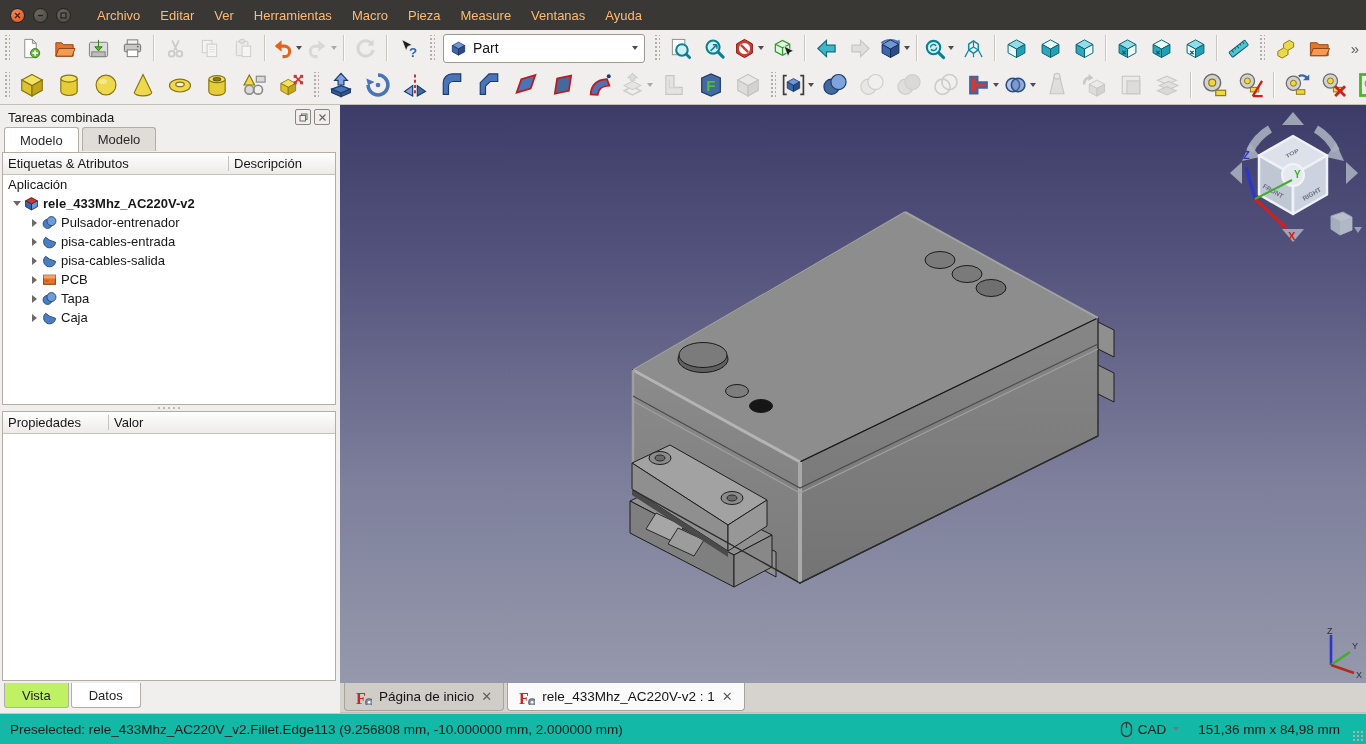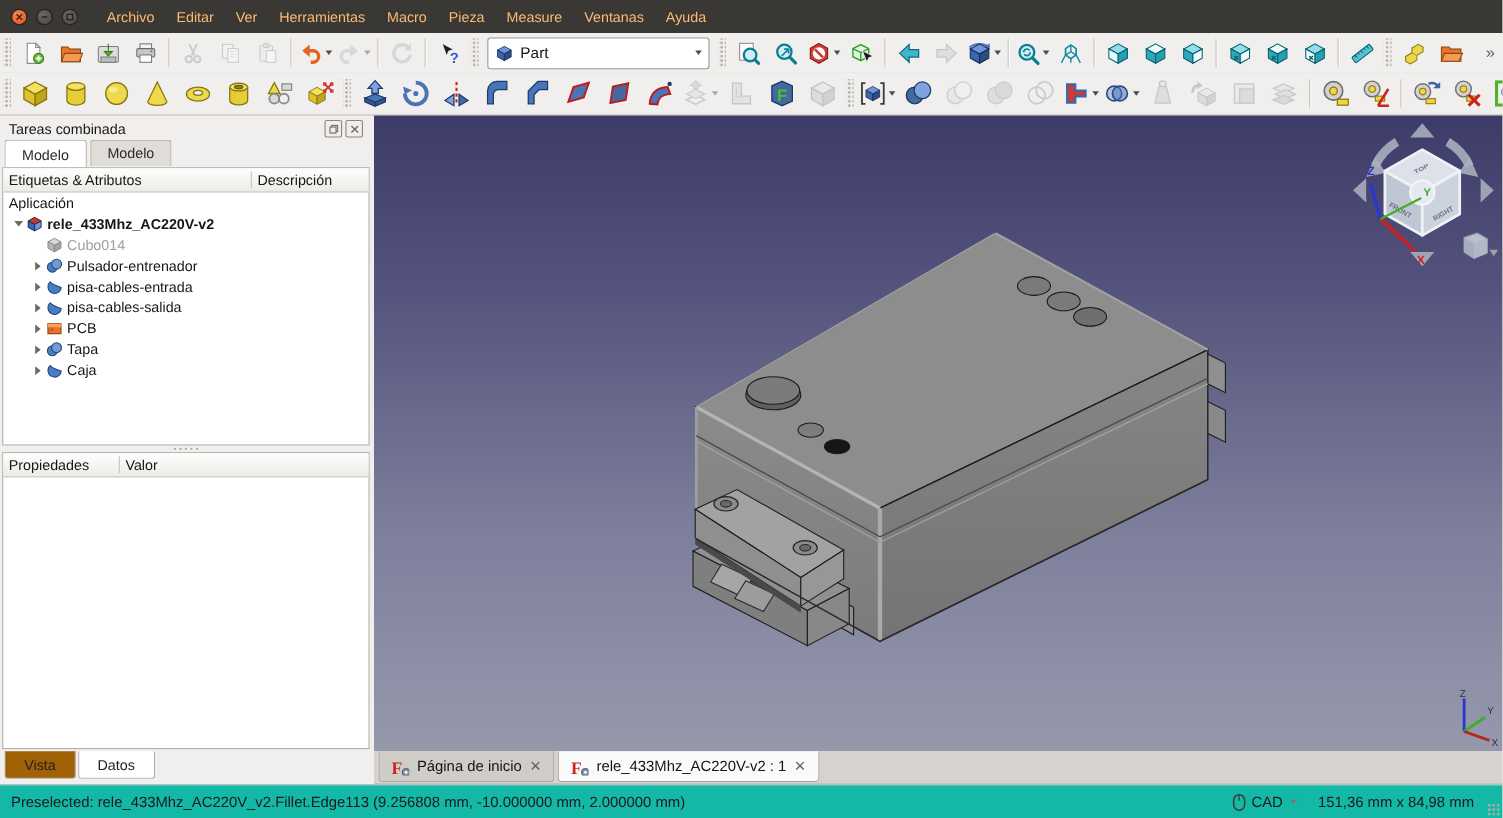--- a/index.html
+++ b/index.html
@@ -51,21 +51,21 @@
   .trow .exp{width:11px;flex:none;display:flex;justify-content:center}
   .arr-r{width:0;height:0;border-top:4px solid transparent;border-bottom:4px solid transparent;border-left:5px solid #6e6a63}
   .arr-d{width:0;height:0;border-left:4px solid transparent;border-right:4px solid transparent;border-top:5px solid #6e6a63}
   .trow svg{width:15px;height:15px;margin:0 4px 0 2px;flex:none}
   .trow.doc .label{font-weight:bold}
   .trow.off .label{color:#9d9d9d}
   .vsplit{position:absolute;top:297px;left:0;right:0;height:7px;display:flex;align-items:center;justify-content:center;gap:3px}
   .vsplit i{width:2px;height:2px;background:#aaa69f;border-radius:50%}
   
   .bottom-tabs{position:absolute;left:4px;top:683px;display:flex;align-items:flex-start}
-  .btab{height:25px;padding:0 17px;display:flex;align-items:center;font-size:13px;color:#222;background:#a16207;border:1px solid #b2aea7;border-top:none;border-radius:0 0 3px 3px;margin-right:2px;box-sizing:border-box}
+  .btab{height:25px;padding:0 17px;display:flex;align-items:center;font-size:13px;color:#222;background:#bef264;border:1px solid #b2aea7;border-top:none;border-radius:0 0 3px 3px;margin-right:2px;box-sizing:border-box}
   .btab.active{background:#fff}
   
   .viewport{position:absolute;left:340px;top:105px;width:1026px;height:578px;background:linear-gradient(#3d3c68,#55547e 28%,#7e809c 66%,#9699ac)}
   .viewport svg.model{position:absolute;inset:0}
   .navcube{position:absolute;top:4px;right:4px;width:136px;height:136px}
   .axiscross{position:absolute;right:2px;bottom:4px;width:46px;height:52px}
   
   .mdistrip{position:absolute;left:340px;right:0;top:683px;height:30px;background:#d6d2ce;border-bottom:1px solid #c3bfba;display:flex;align-items:flex-start;padding-left:4px;box-sizing:border-box}
   .mtab{height:28px;display:flex;align-items:center;gap:7px;padding:0 11px;background:#d0ccc8;border:1px solid #a6a29c;border-top:none;border-radius:0 0 4px 4px;font-size:13.5px;color:#141414;margin-right:3px;box-sizing:border-box}
   .mtab.active{background:#fbfafa}
@@ -641,29 +641,20 @@
         <div class="trow doc" style="padding-left: 8px;">
           <span class="exp">
             <i class="arr-d"></i>
           </span>
           <svg viewBox="0 0 14 14">
             <polygon points="7,1.5 12.5,4.5 7,7.5 1.5,4.5" fill="#c23b31" stroke="#5c120c" stroke-width=".8"></polygon>
             <polygon points="1.5,4.5 7,7.5 7,13 1.5,10" fill="#3c66ab" stroke="#142c57" stroke-width=".8"></polygon>
             <polygon points="7,7.5 12.5,4.5 12.5,10 7,13" fill="#6f97d8" stroke="#142c57" stroke-width=".8"></polygon>
           </svg>
           <span class="label">rele_433Mhz_AC220V-v2</span>
-        </div>
-        <div class="trow off" style="padding-left: 26px;">
-          <span class="exp"></span>
-          <svg viewBox="0 0 14 14">
-            <polygon points="7,1.5 12.5,4.5 7,7.5 1.5,4.5" fill="#d8d8d8" stroke="#8a8a8a" stroke-width=".8"></polygon>
-            <polygon points="1.5,4.5 7,7.5 7,13 1.5,10" fill="#b5b5b5" stroke="#8a8a8a" stroke-width=".8"></polygon>
-            <polygon points="7,7.5 12.5,4.5 12.5,10 7,13" fill="#a3a3a3" stroke="#8a8a8a" stroke-width=".8"></polygon>
-          </svg>
-          <span class="label">Cubo014</span>
         </div>
         <div class="trow" style="padding-left: 26px;">
           <span class="exp">
             <i class="arr-r"></i>
           </span>
           <svg viewBox="0 0 14 14">
             <circle cx="5.2" cy="8.3" r="4.2" fill="#4a7ec2" stroke="#24497e" stroke-width=".9"></circle>
             <circle cx="8.8" cy="5.7" r="4.2" fill="#6f9bd6" stroke="#24497e" stroke-width=".9"></circle>
           </svg>
           <span class="label">Pulsador-entrenador</span>

